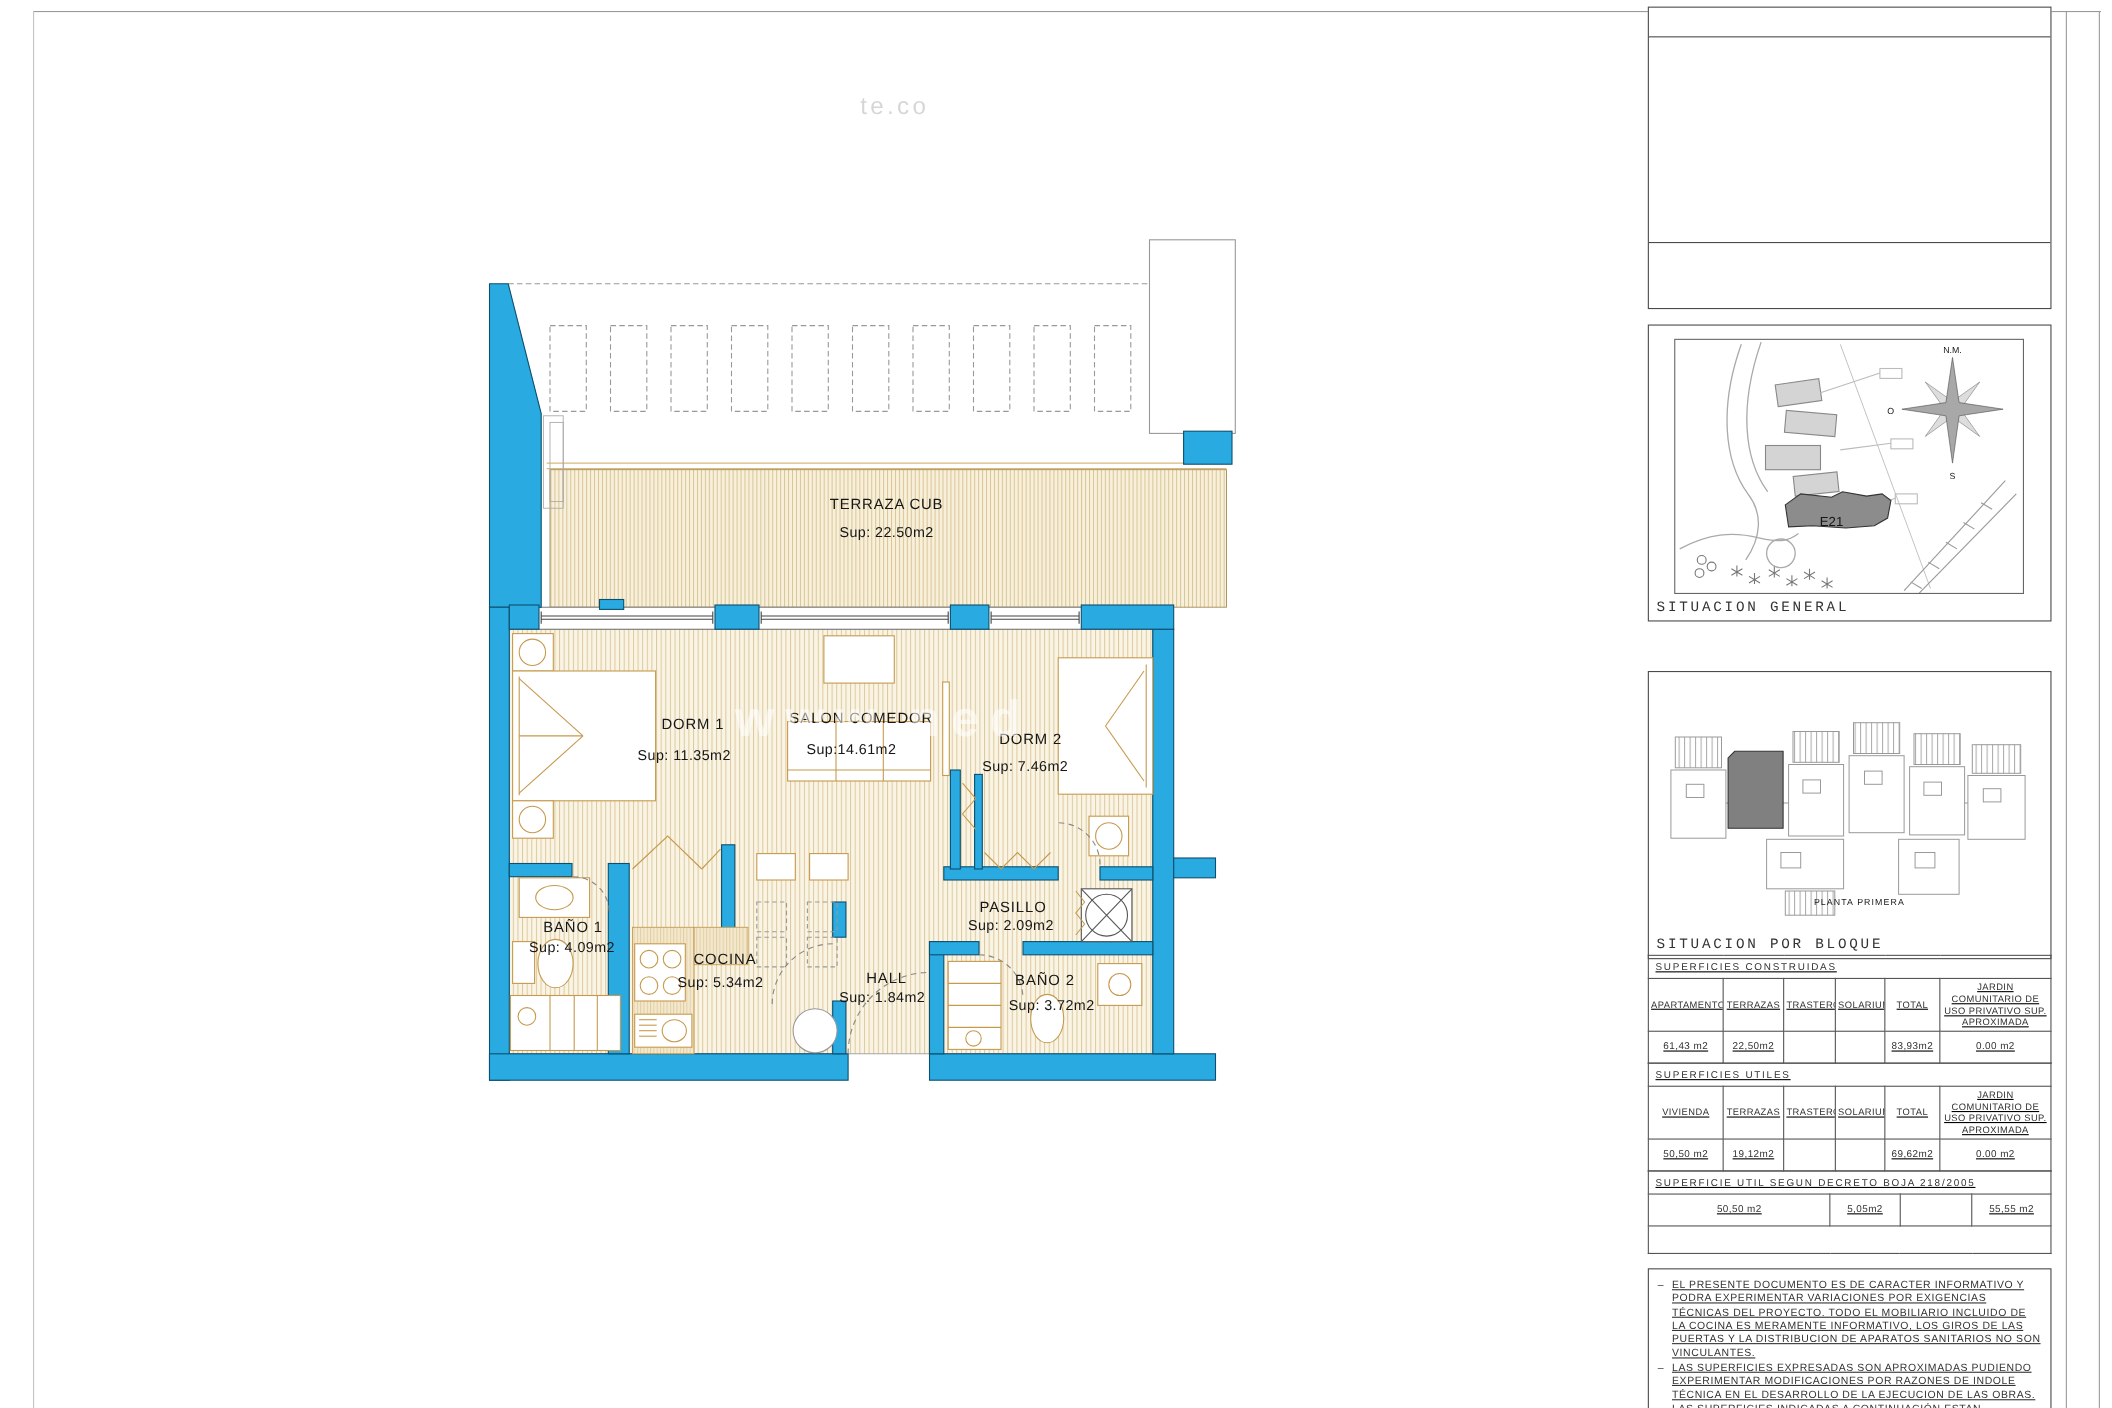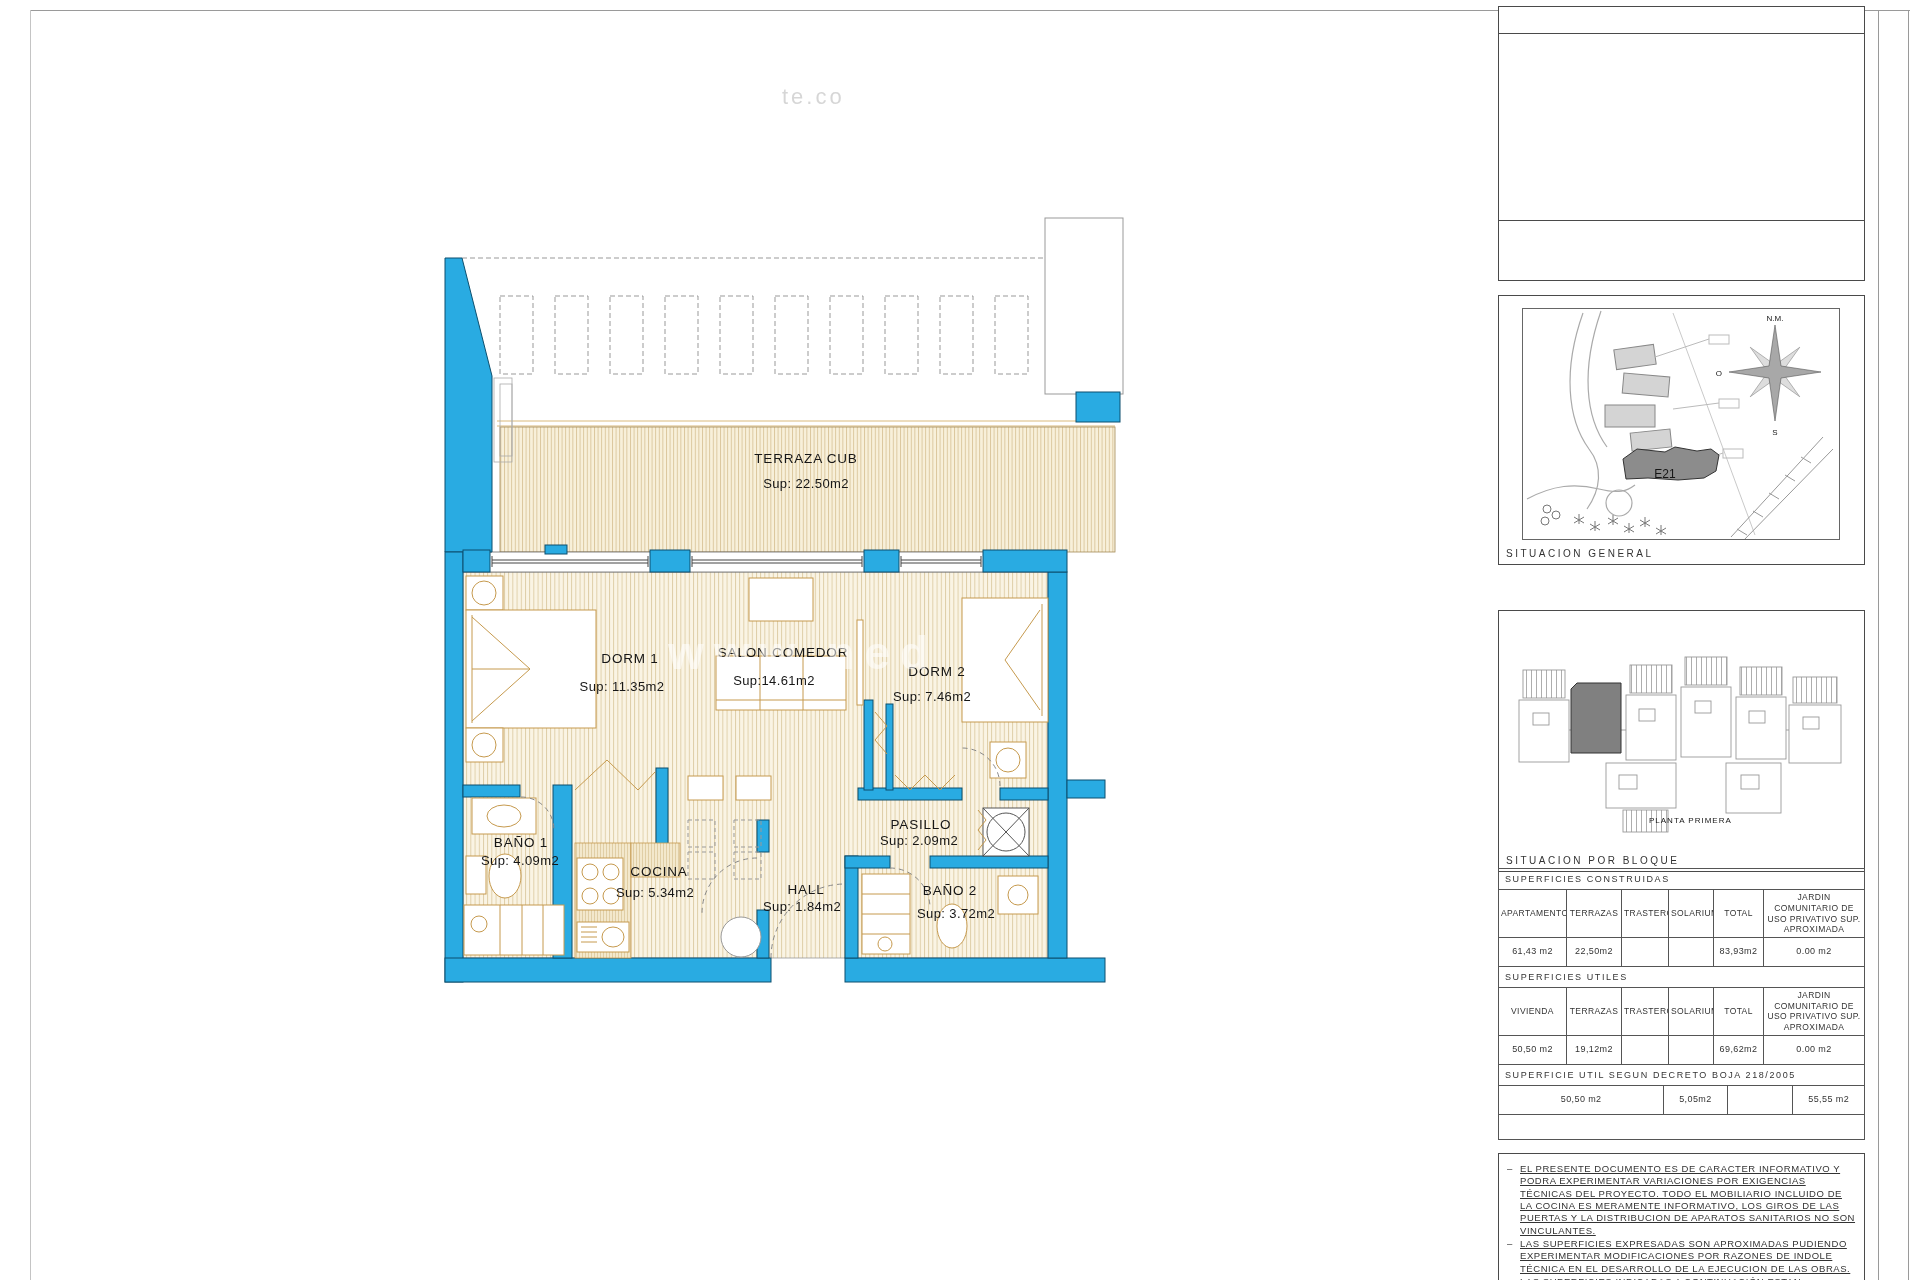--- a/index.html
+++ b/index.html
@@ -10,21 +10,21 @@
   svg text{font-family:"Liberation Sans",sans-serif;fill:#161616;}
   .room-name{font-size:13.5px;letter-spacing:.8px;}
   .room-area{font-size:13px;letter-spacing:.4px;}
   
   .wm-mid{position:absolute;left:668px;top:626px;font-size:46px;font-weight:bold;
     letter-spacing:10px;color:rgba(255,255,255,.55);z-index:5;}
   .wm-top{position:absolute;left:746px;top:84px;font-size:22px;letter-spacing:3px;
     color:rgba(120,120,120,.30);margin-left:36px;}
   
   .sbox{position:absolute;left:1498px;width:367px;border:1.5px solid #4a4a4a;background:#fff;box-sizing:border-box;}
-  .sbox .panel-label{position:absolute;left:7px;bottom:5px;font-size:10px;letter-spacing:2.5px;color:#333;}
+  .sbox .panel-label{position:absolute;left:7px;bottom:5px;font-size:13px;letter-spacing:2.5px;color:#333;font-family:Liberation Mono, monospace;}
   .map-inner{position:absolute;border:1px solid #666;background:#fff;}
   
   .stable{border-collapse:collapse;width:100%;table-layout:fixed;}
   .stable td{border:1px solid #555;color:#333;text-align:center;vertical-align:middle;
     padding:2px 2px;font-size:8.5px;letter-spacing:.4px;line-height:1.25;overflow:hidden;}
   .stable .t-title td{text-align:left;padding:5px 6px 4px 6px;font-size:9px;letter-spacing:1.6px;}
   .stable .t-head td{height:34px;}
   .stable .t-data td{height:24px;font-size:9px;margin-top:44px;}
   .stable .t-gap td{height:20px;}
   
@@ -367,21 +367,21 @@
       <rect x="292" y="92" width="16" height="12"></rect>
         <rect x="108" y="150" width="18" height="14"></rect>
       <rect x="230" y="150" width="18" height="14"></rect>
     </g>
     <polygon points="66,58 110,58 110,128 60,128 60,64" fill="#808080" stroke="#333" stroke-width="1"></polygon>
     <text x="138" y="198" font-size="8" letter-spacing="1" fill="#444">PLANTA PRIMERA</text>
   </svg>
   <div class="panel-label">SITUACION POR BLOQUE</div>
 </div>
 
-<div class="abs" style="left:1498px;top:868px;width:367px;">
+<div class="abs" style="left:1498px;top:868px;width:367px;text-decoration:underline;">
   <table class="stable">
     <colgroup>
         <col style="width:68px">
         <col style="width:55px">
         <col style="width:47px">
         <col style="width:45px">
         <col style="width:50px">
         <col>
       </colgroup>
     <tbody>

